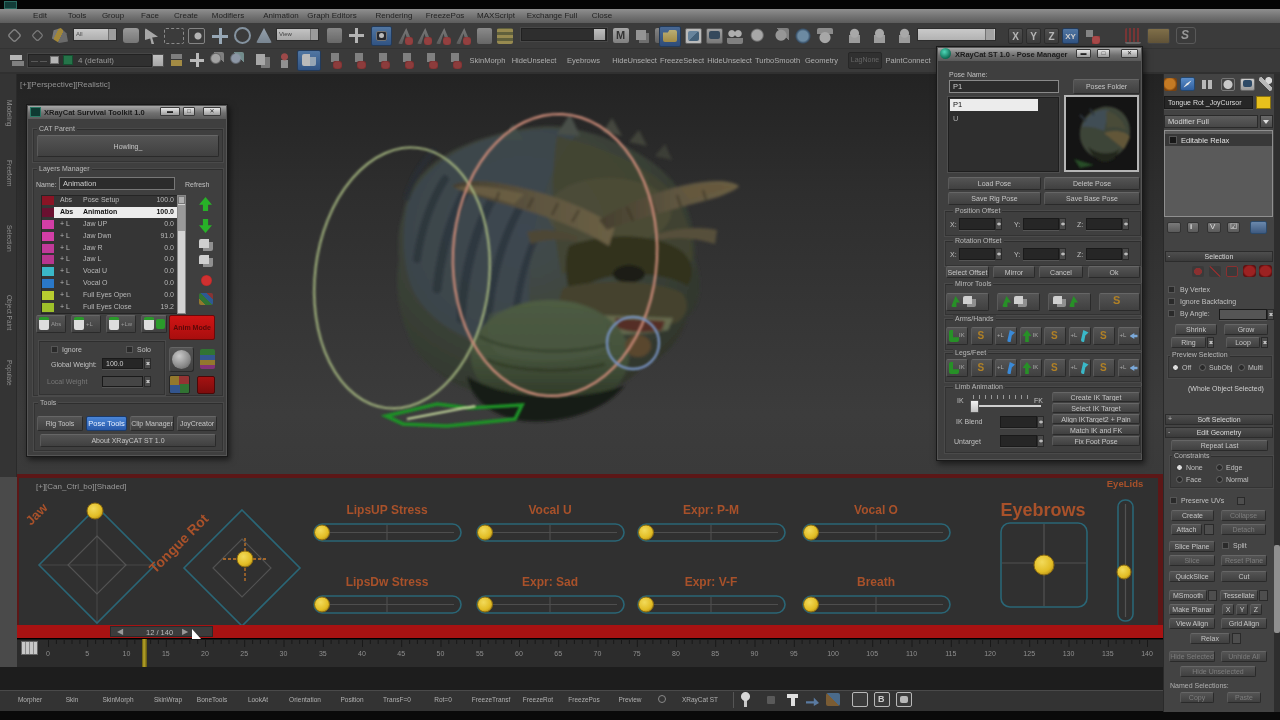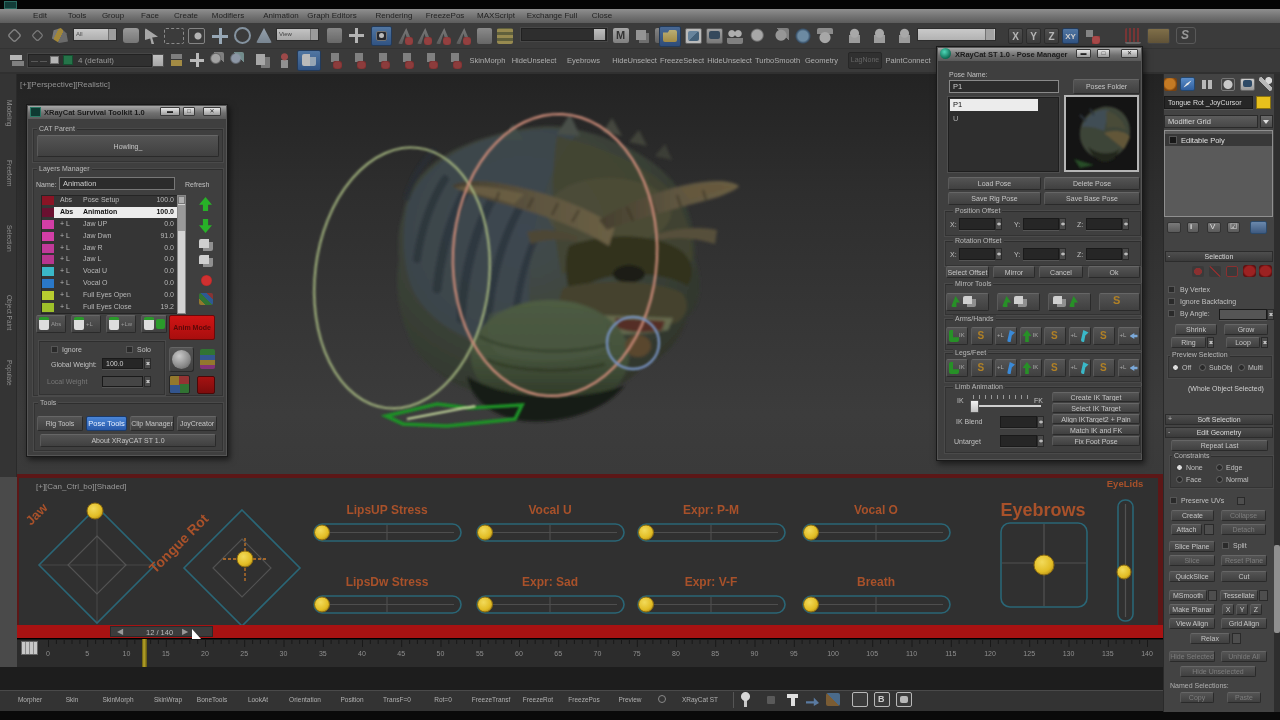--- a/index.html
+++ b/index.html
@@ -546,28 +546,28 @@
 <div class="ic" style="left:1183px;top:80px;width:9px;height:8px;background:#e8e8e8;clip-path:polygon(0 100%,40% 45%,100% 0,60% 55%)"></div>
 <div class="ic" style="left:1200px;top:78px;width:14px;height:13px;background:linear-gradient(#b8b8b8 0 0) 2px 2px/4px 9px no-repeat,linear-gradient(#b8b8b8 0 0) 8px 2px/4px 9px no-repeat,#434343"></div>
 <div class="ic" style="left:1221px;top:78px;width:14px;height:13px;background:radial-gradient(circle at 50% 50%,#c8c8c8 4px,transparent 5px),#434343;border:1px solid #777"></div>
 <div class="ic" style="left:1240px;top:78px;width:15px;height:13px;background:linear-gradient(#cfcfcf,#9a9a9a);border:1px solid #666"></div>
 <div class="ic" style="left:1243px;top:80px;width:9px;height:7px;background:#2e4a66"></div>
 <div class="ic" style="left:1259px;top:77px;width:13px;height:14px;background:linear-gradient(45deg,transparent 40%,#b8b8b8 40%,#b8b8b8 60%,transparent 60%),radial-gradient(circle at 75% 25%,#d8d8d8 3px,transparent 4px)"></div>
 
 <div class="fld" style="left:1164px;top:96px;width:89px;height:13px;line-height:12px;padding-left:3px;color:#dcdcdc">Tongue Rot _JoyCursor</div>
 <div class="abs" style="left:1256px;top:96px;width:15px;height:13px;background:#e8c11c;border:1px solid #8a7210"></div>
 
-<div class="abs" style="left:1164px;top:115px;width:94px;height:13px;background:linear-gradient(#5c5c5c,#474747);border:1px solid #2a2a2a;color:#d6d6d6;font-size:7.5px;line-height:12px;padding-left:3px">Modifier Grid</div>
+<div class="abs" style="left:1164px;top:115px;width:94px;height:13px;background:linear-gradient(#5c5c5c,#474747);border:1px solid #2a2a2a;color:#d6d6d6;font-size:7.5px;line-height:12px;padding-left:3px">Modifier Full</div>
 <div class="abs" style="left:1260px;top:115px;width:13px;height:13px;background:linear-gradient(#6a6a6a,#4a4a4a);border:1px solid #2a2a2a"></div>
 <div class="abs" style="left:1263px;top:120px;width:0;height:0;border:3px solid transparent;border-top:4px solid #ddd"></div>
 
 <div class="abs" style="left:1164px;top:130px;width:109px;height:87px;background:#5a5a5a;border:1px solid #8f8f8f"></div>
 <div class="abs" style="left:1165px;top:134px;width:107px;height:12px;background:#383838"></div>
 <div class="abs" style="left:1169px;top:136px;width:8px;height:8px;background:#181818;border:1px solid #555"></div>
-<div class="txt" style="left:1181px;top:136px;font-size:7.5px;color:#e0e0e0">Editable Poly</div>
+<div class="txt" style="left:1181px;top:136px;font-size:7.5px;color:#e0e0e0">Editable Relax</div>
 
 <div class="ic" style="left:1167px;top:222px;width:14px;height:11px;background:linear-gradient(#7a7a7a,#5a5a5a);border:1px solid #333"></div>
 <div class="ic" style="left:1187px;top:222px;width:12px;height:11px;background:linear-gradient(#7a7a7a,#5a5a5a);border:1px solid #333"></div>
 <div class="txt" style="left:1190px;top:222px;font-size:8px;color:#ddd;font-weight:bold">i</div>
 <div class="ic" style="left:1207px;top:222px;width:14px;height:11px;background:linear-gradient(#7a7a7a,#5a5a5a);border:1px solid #333"></div>
 <div class="txt" style="left:1210px;top:222px;font-size:8px;color:#ddd">V</div>
 <div class="ic" style="left:1227px;top:222px;width:13px;height:11px;background:linear-gradient(#7a7a7a,#5a5a5a);border:1px solid #333"></div>
 <div class="txt" style="left:1230px;top:222px;font-size:8px;color:#ddd">☑</div>
 <div class="ic" style="left:1250px;top:221px;width:17px;height:13px;background:linear-gradient(#6a88ac,#3e5a80);border:1px solid #2c4a6a"></div>
 

